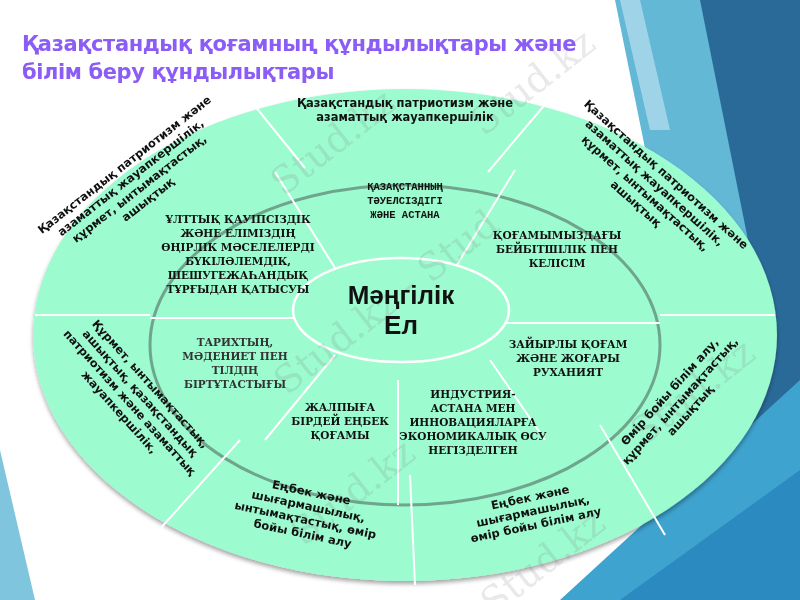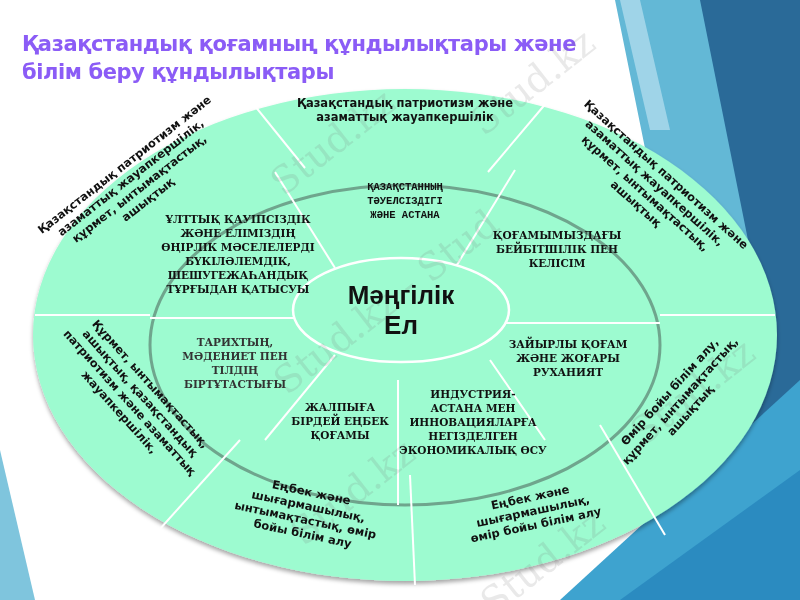--- a/index.html
+++ b/index.html
@@ -173,15 +173,15 @@
 <div class="lbl inner-lbl" style="left:285px; top:400px; width:110px;">
   <div>ЖАЛПЫҒА</div>
   <div>БІРДЕЙ ЕҢБЕК</div>
   <div>ҚОҒАМЫ</div>
 </div>
 
 <div class="lbl inner-lbl" style="left:398px; top:387px; width:150px;">
   <div>ИНДУСТРИЯ-</div>
   <div>АСТАНА МЕН</div>
   <div>ИННОВАЦИЯЛАРҒА</div>
+  <div>ЭКОНОМИКАЛЫҚ ӨСУ</div>
   <div>НЕГІЗДЕЛГЕН</div>
-  <div>ЭКОНОМИКАЛЫҚ ӨСУ</div>
 </div>
 
 </body></html>

